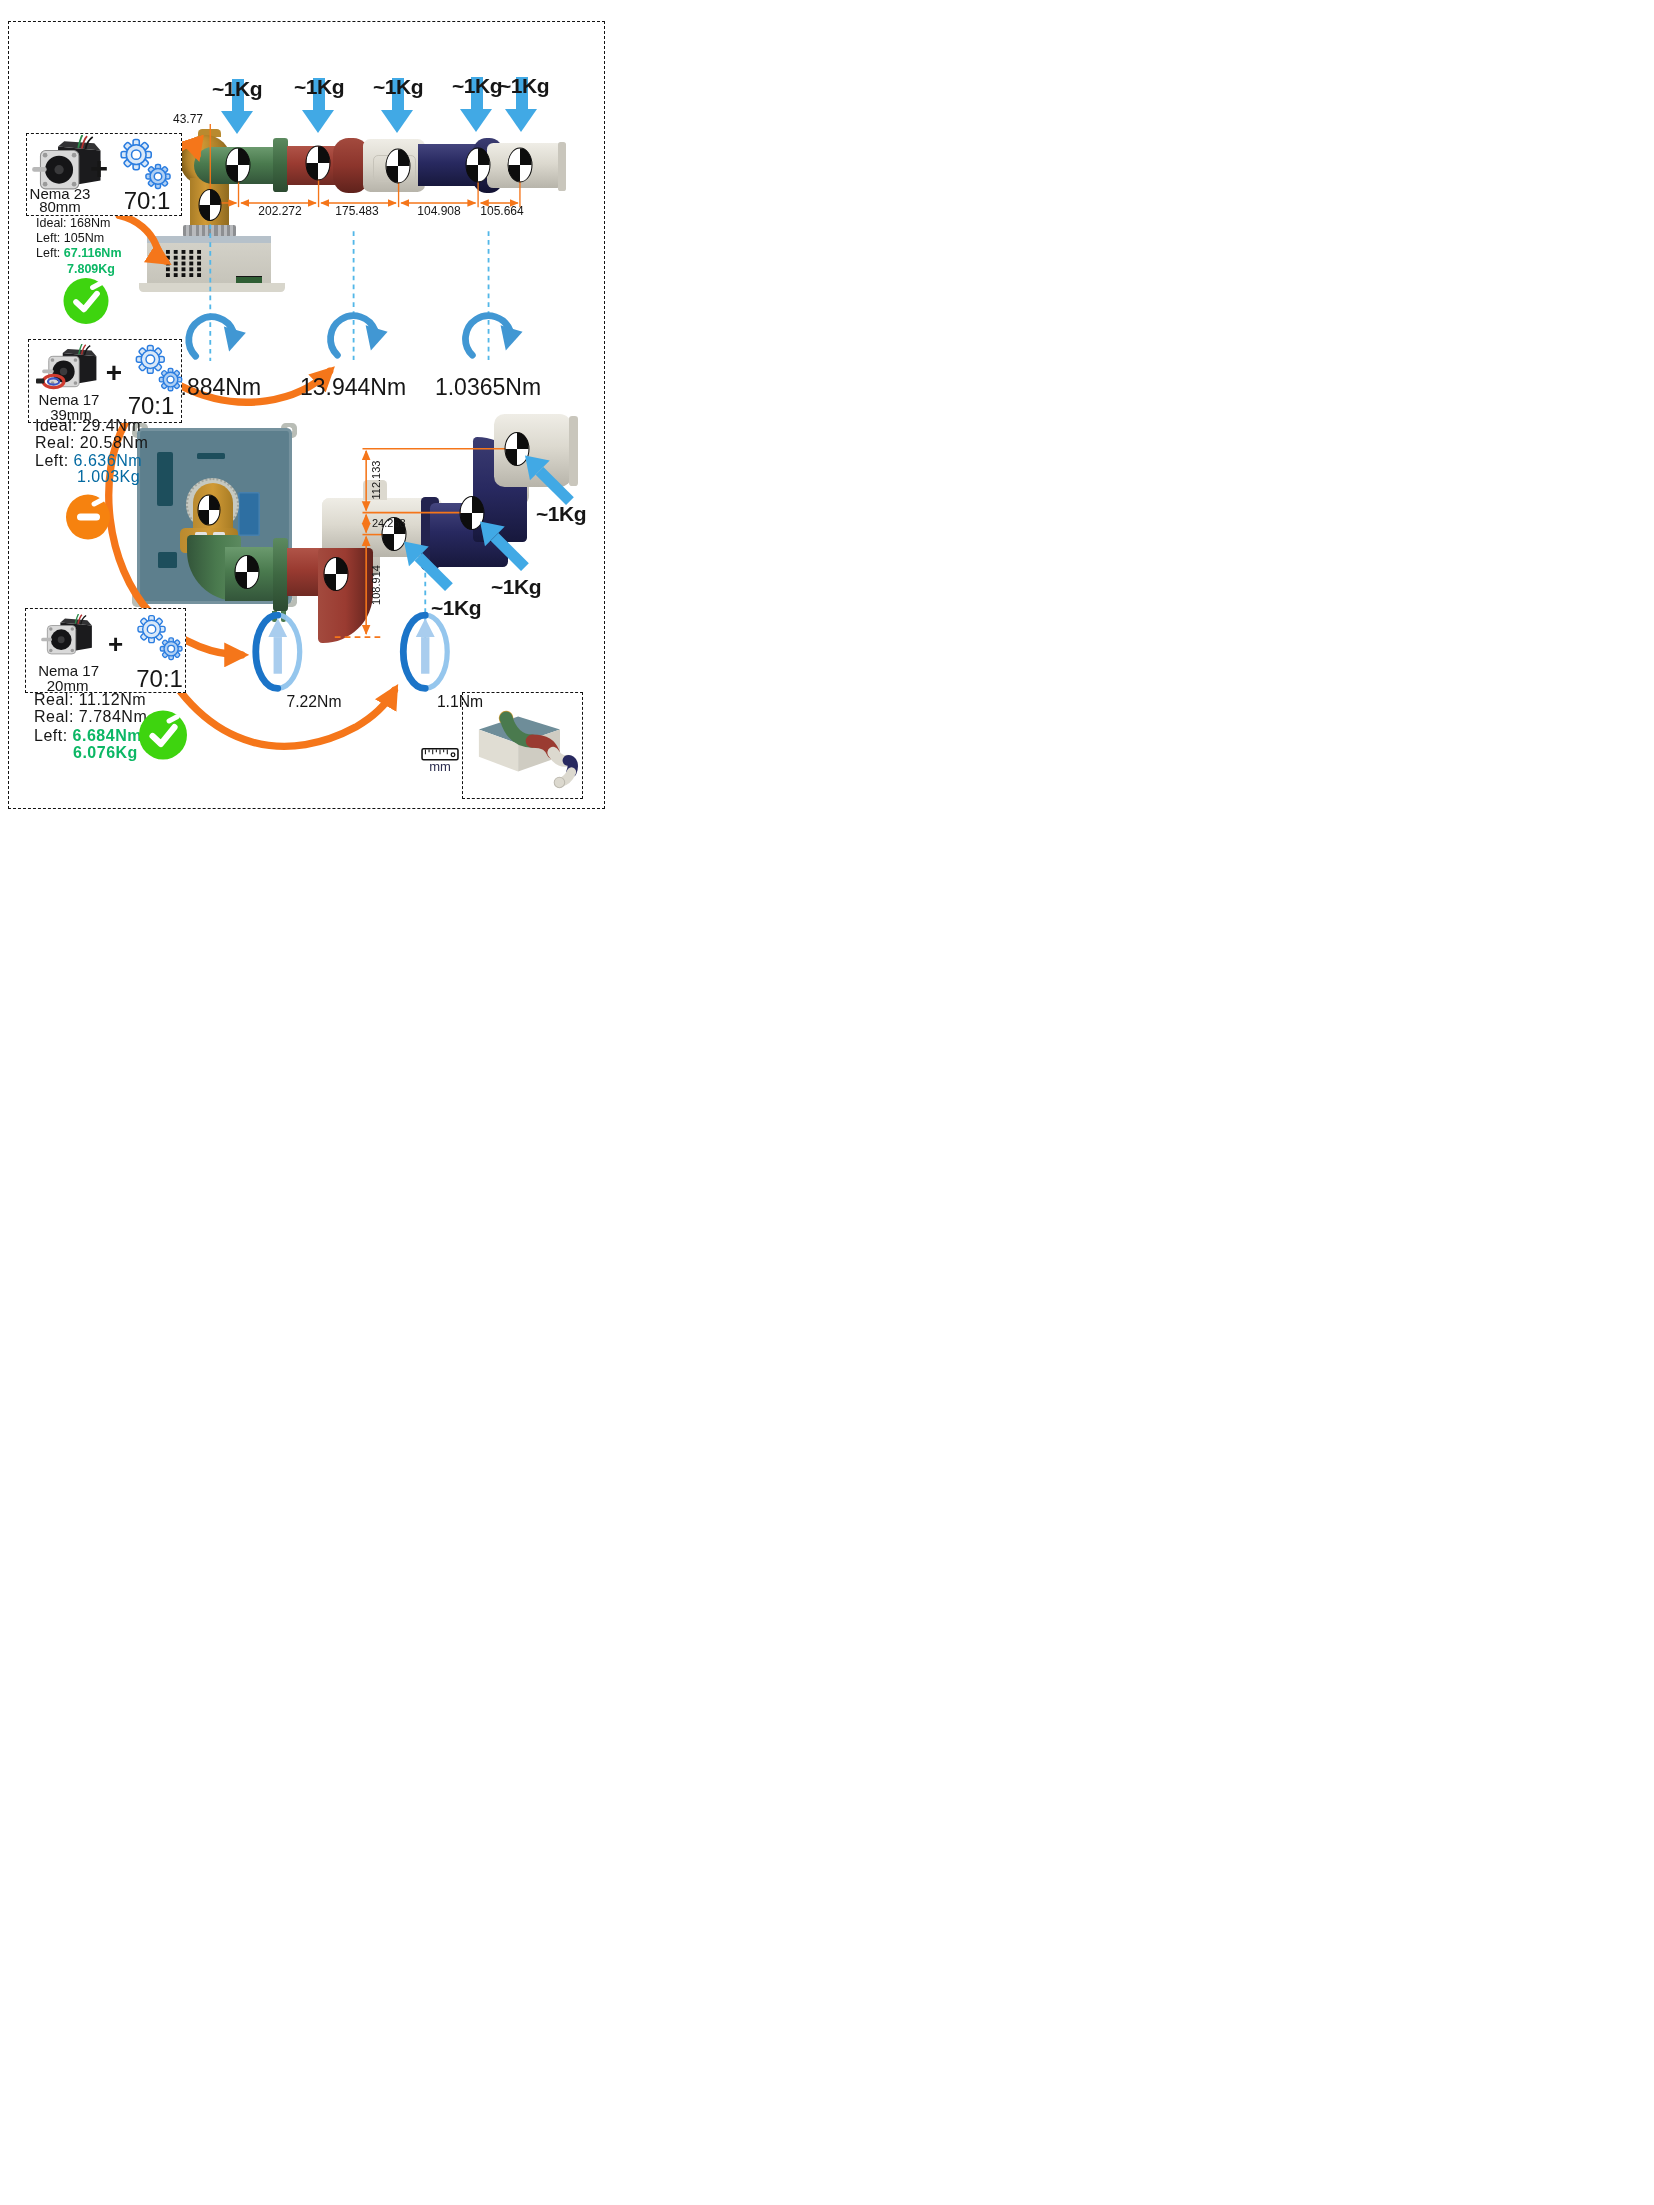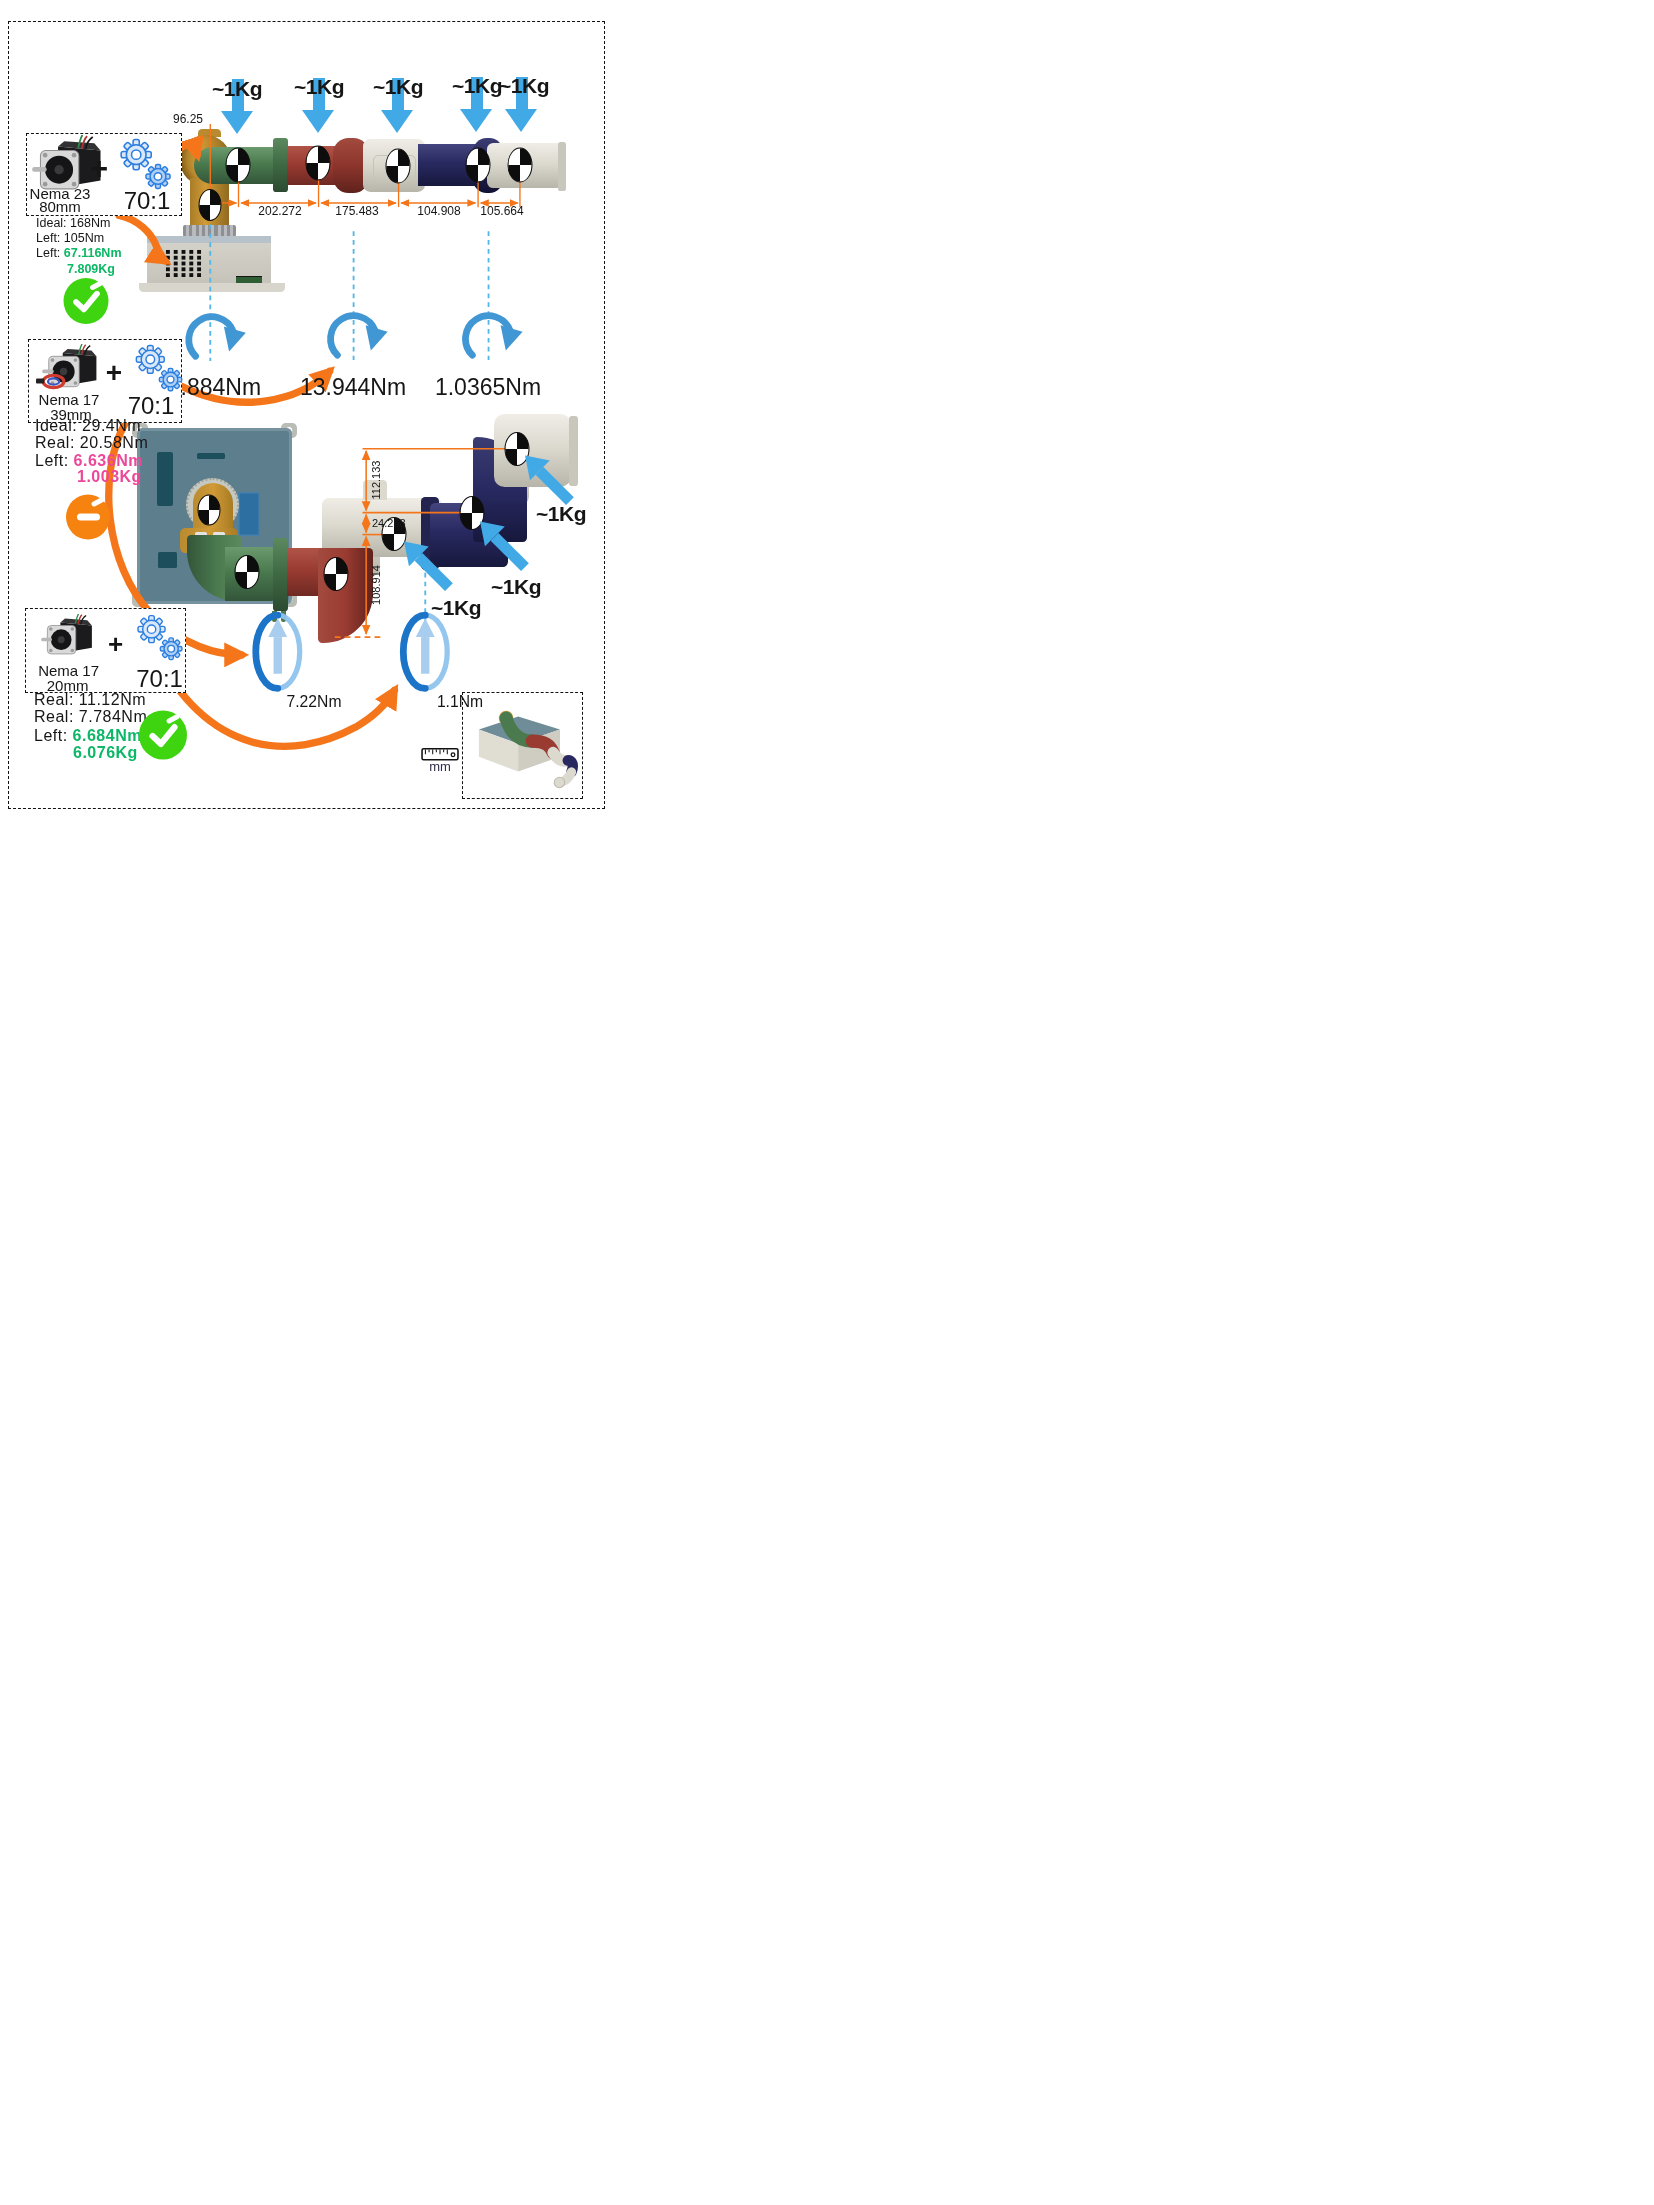--- a/index.html
+++ b/index.html
@@ -14,21 +14,21 @@
   .dim{font-size:12px;}
   .dimv{font-size:11px;}
   .torq{font-size:23px;}
   .torq2{font-size:15.7px;margin-left:35px;}
   .rot90{transform:translate(-50%,-50%) rotate(-90deg);}
   .cardname{font-size:15px;}
   .ratio{font-size:24px;}
   .stat{font-size:12.5px;}
   .stat2{font-size:16px;letter-spacing:0.5px;}
   .vgreen{color:#0CB765;font-weight:700;}
-  .vorange{color:#ec4899;font-weight:700;}
+  .vorange{color:#0369a1;font-weight:400;}
   .mm{font-size:13px;color:#2B2D4F;}
   
   .card{position:absolute;border:1.6px dashed #111;background:#fff;}
   
   .warrow{position:absolute;width:33px;height:58px;}
   .warrow .shaft{position:absolute;left:11px;top:0;width:11.5px;height:32px;background:#41A9E5;}
   .warrow .head{position:absolute;left:0;top:32px;width:0;height:0;
     border-left:16.7px solid transparent;border-right:16.7px solid transparent;border-top:23px solid #41A9E5;}
   .darrow{position:absolute;width:29px;height:64px;transform-origin:14.6px 64px;transform:rotate(135deg);}
   .darrow .shaft{position:absolute;left:9.4px;top:0;width:10.5px;height:43px;background:#41A9E5;}
@@ -284,21 +284,21 @@
 
   <div class="lbl kg" style="left:237px;top:89px">~1Kg</div>
   <div class="lbl kg" style="left:319px;top:87px">~1Kg</div>
   <div class="lbl kg" style="left:398px;top:87px">~1Kg</div>
   <div class="lbl kg" style="left:477px;top:86px">~1Kg</div>
   <div class="lbl kg" style="left:524px;top:86px">~1Kg</div>
   <div class="lbl kg" style="left:456px;top:608px">~1Kg</div>
   <div class="lbl kg" style="left:516px;top:587px">~1Kg</div>
   <div class="lbl kg" style="left:561px;top:514px">~1Kg</div>
 
-  <div class="lbl dim" style="left:188px;top:119px">96.25</div>
+  <div class="lbl dim" style="left:188px;top:119px">43.77</div>
   <div class="lbl dim" style="left:280px;top:211px">202.272</div>
   <div class="lbl dim" style="left:357px;top:211px">175.483</div>
   <div class="lbl dim" style="left:439px;top:211px">104.908</div>
   <div class="lbl dim" style="left:502px;top:211px">105.664</div>
 
   <div class="lbl torq" style="left:208px;top:387px">37.884Nm</div>
   <div class="lbl torq" style="left:353px;top:387px">13.944Nm</div>
   <div class="lbl torq" style="left:488px;top:387px">1.0365Nm</div>
 
   <div class="lbl dimv rot90" style="left:376px;top:480px">112.133</div>

